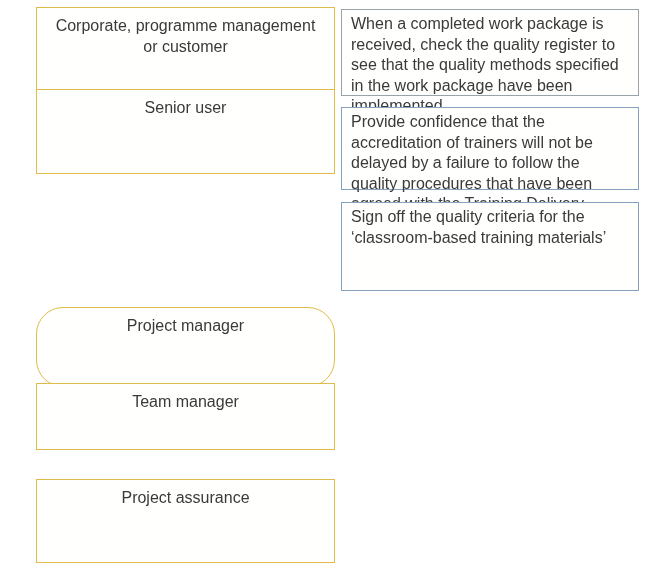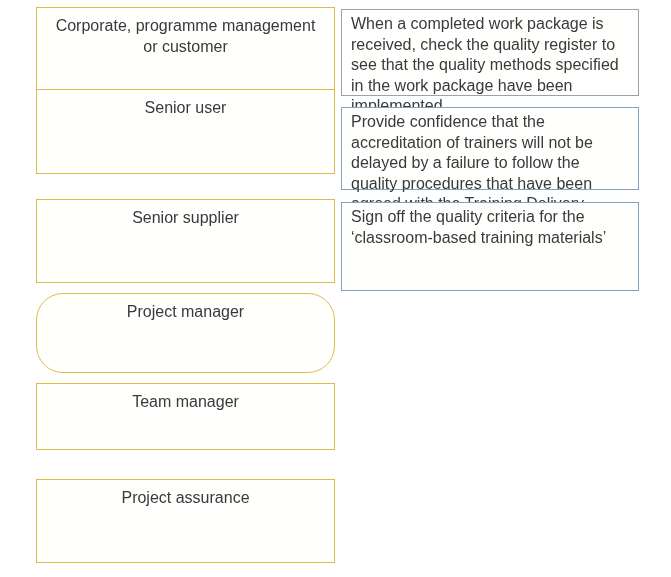--- a/index.html
+++ b/index.html
@@ -27,21 +27,21 @@
     left: 36px;
     width: 299px;
     border: 1.5px solid #dfbc4a;
     text-align: center;
     padding: 7px 10px 0 10px;
     line-height: 21px;
   }
   .role.r1 { top: 7px;   height: 87px; }
   .role.r2 { top: 89px; height: 85px; }
   .role.r3 { top: 199px; height: 84px; }
-  .role.r4 { top: 293px; height: 80px; border-radius: 27px; }
+  .role.r4 { top: 307px; height: 80px; border-radius: 27px; }
   .role.r5 { top: 383px; height: 67px; }
   .role.r6 { top: 479px; height: 84px; }
 
   
   .statement {
     left: 341px;
     width: 298px;
     text-align: left;
     padding: 4px 9px 0 9px;
     line-height: 20.5px;
@@ -54,23 +54,20 @@
 <body>
 
 <div id="canvas">
 
   <div class="box role r1">
     <span>Corporate, programme management or customer</span>
   </div>
   <div class="box role r2">
     <span>Senior user</span>
   </div>
-  <div class="box role r3">
-    <span>Senior supplier</span>
-  </div>
   <div class="box role r4">
     <span>Project manager</span>
   </div>
   <div class="box role r5">
     <span>Team manager</span>
   </div>
   <div class="box role r6">
     <span>Project assurance</span>
   </div>
 

